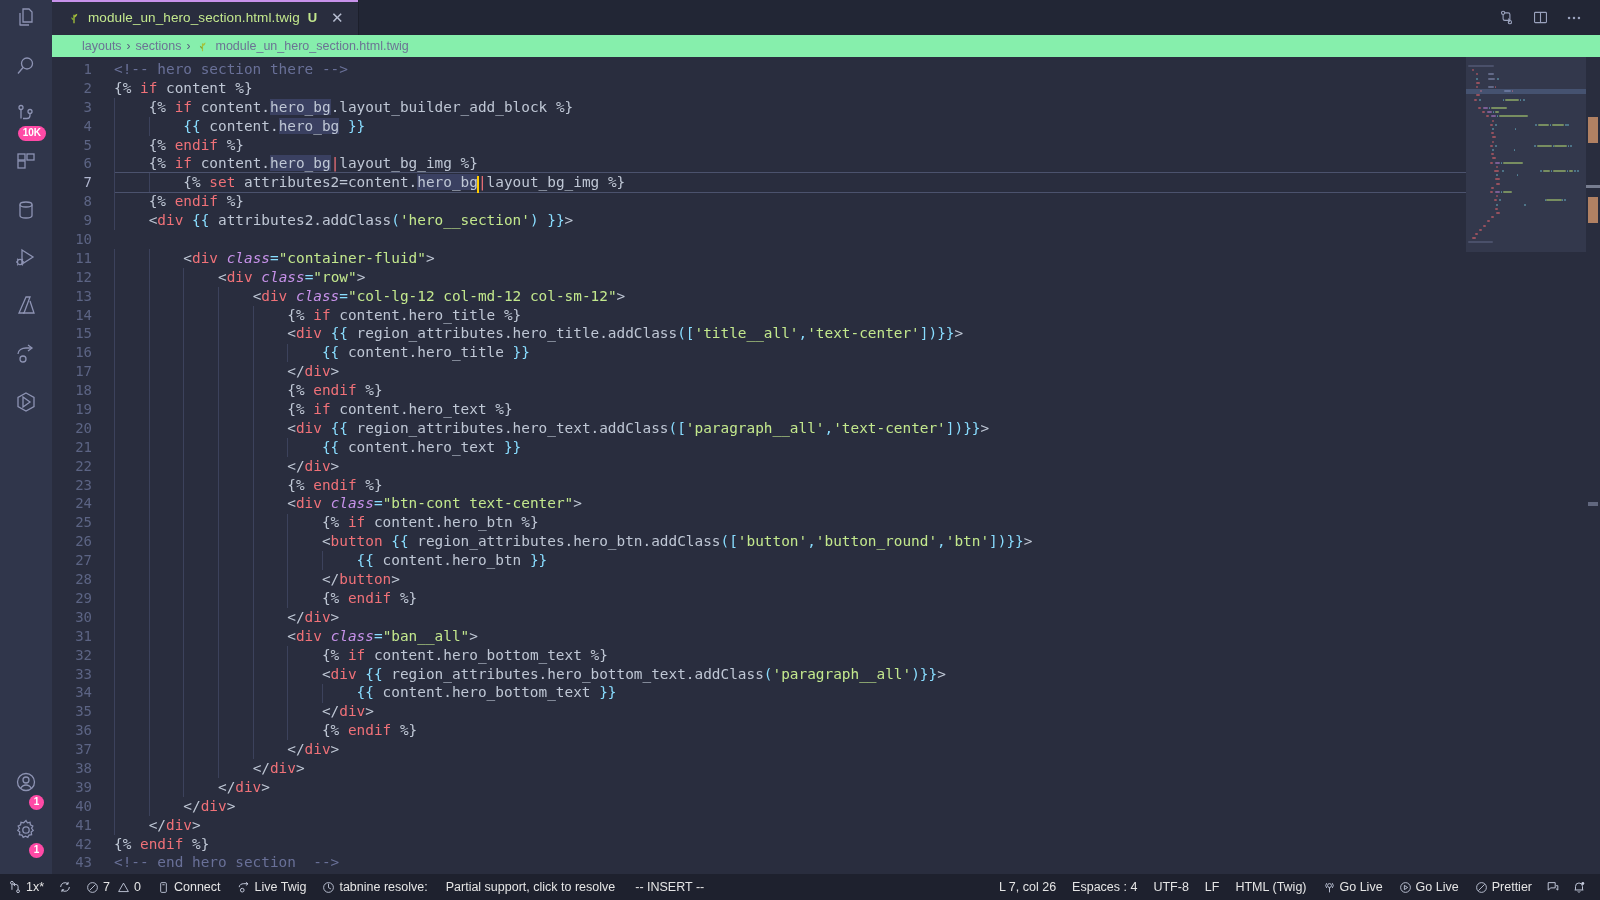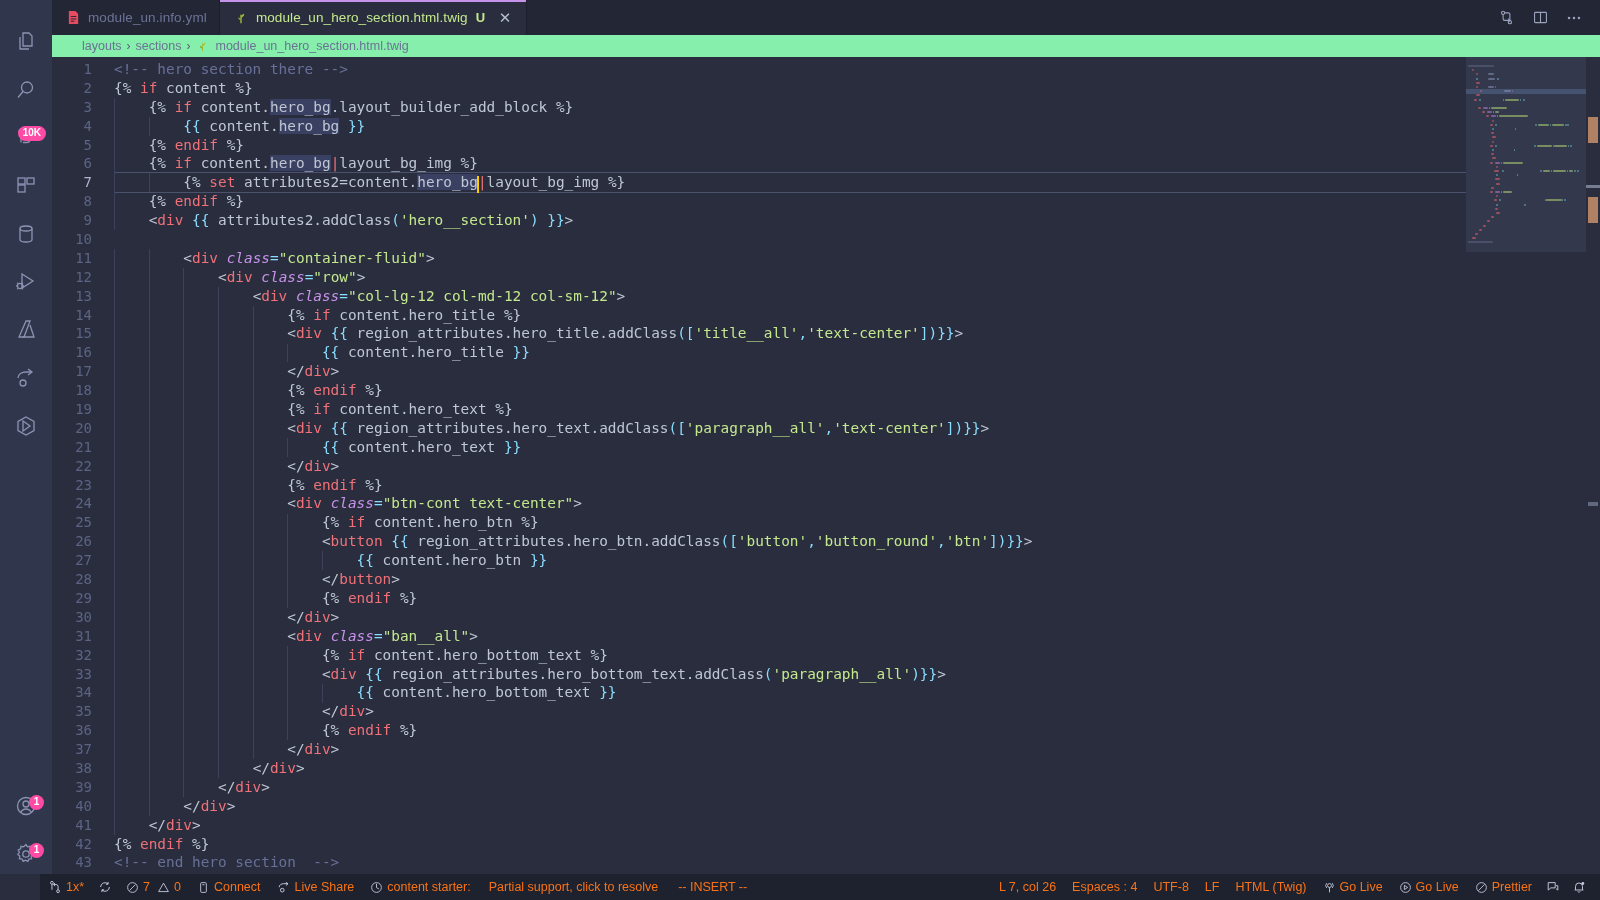--- a/index.html
+++ b/index.html
@@ -12,21 +12,21 @@
   .app { position: relative; width: 1600px; height: 900px; display: flex; flex-direction: column; }
   .body-row { display: flex; flex: 1 1 auto; min-height: 0; }
 
   
   .activitybar {
     width: 52px; background: #30364b; flex: 0 0 52px;
     display: flex; flex-direction: column; align-items: center;
     padding-top: 6px; position: relative;
   }
   .ab-item {
-    width: 52px; height: 48px; display: flex; align-items: flex-end; justify-content: center;
+    width: 52px; height: 48px; display: flex; align-items: flex-start; justify-content: center;
     position: relative; color: #8b92b0;
   }
   .ab-item svg { stroke: #8d93b3; fill: none; stroke-width: 1.3; }
   .ab-spacer { flex: 1 1 auto; }
   .ab-badge {
     position: absolute; background: #ff4aa6; color: #fff;
     border-radius: 10px; font-size: 10px; font-weight: bold;
     line-height: 14px; height: 15px; min-width: 15px; padding: 0 4px;
     text-align: center; right: 8px; bottom: 8px;
     font-family: "Liberation Sans", sans-serif;
@@ -130,22 +130,22 @@
   .overview-ruler {
     flex: 0 0 14px; width: 14px; background: #292d3e; position: relative;
   }
   .or-mark { position: absolute; left: 2px; width: 10px; height: 26px; background: #c9906a; opacity: .85; }
   .or-mark.small { height: 4px; background: #9aa2bd; opacity:.5; }
   .or-cursor { position:absolute; left: 0; width: 14px; height: 3px; background: #b8bfd3; opacity:.55;}
 
   
   .statusbar {
     height: 26px; flex: 0 0 26px; background: #1e212e;
-    display: flex; align-items: center; color: #f97316;
-    font-size: 12.5px; font-family: "Liberation Sans", sans-serif; margin-left: 40px;
+    display: flex; align-items: center; color: #e5e5e5;
+    font-size: 12.5px; font-family: "Liberation Sans", sans-serif;
   }
   .sb-left { display: flex; align-items: center; }
   .sb-right { display: flex; align-items: center; margin-left: auto; padding-right: 8px; }
   .sb-item {
     display: flex; align-items: center; gap: 4px; padding: 0 8px; height: 26px;
     white-space: nowrap;
   }
   .sb-item.tight { padding: 0 6px; }
   .sb-icon { display: inline-flex; align-items: center; justify-content: center; }
   .sb-plain { padding: 0 10px; }
@@ -257,29 +257,20 @@
             </svg>
         </span>
         <span class="ab-badge">1</span>
       </div>
     </div>
 
     <div class="editor-area">
 
       <div class="tabsbar">
 
-        <div class="tab">
-          <span class="ficon">
-            <svg width="13" height="15" viewBox="0 0 14 16">
-                <path d="M2 1h7l3 3v11H2z" fill="#e84a5f"></path>
-                <path d="M4 7h6M4 9.5h6M4 12h4" stroke="#292d3e" stroke-width="1.1"></path>
-              </svg>
-          </span>
-          <span class="tab-label">module_un.info.yml</span>
-        </div>
 
         <div class="tab active">
           <span class="ficon">
             <svg width="14" height="15" viewBox="0 0 14 16">
                 <path d="M7 14V5" stroke="#a6c23a" stroke-width="1.4"></path>
                 <path d="M7 8c0-2 1.5-3.5 3.5-4-.2 2.3-1.5 3.8-3.5 4z" fill="#a6c23a"></path>
                 <path d="M7 11c0-1.7-1.2-3-3-3.4.2 2 1.2 3.1 3 3.4z" fill="#7fa832"></path>
               </svg>
           </span>
           <span class="tab-label" style="color:#c3e88d">module_un_hero_section.html.twig</span>
@@ -593,30 +584,30 @@
         <span>Connect</span>
       </div>
       <div class="sb-item">
         <span class="sb-icon">
           <svg width="14" height="14" viewBox="0 0 16 16" fill="none" stroke="#c5cbdd" stroke-width="1.1">
               <path d="M2.5 8.2c0-2.6 2.6-4 5.2-4h4.6"></path>
               <path d="M10.2 2.6l2.4 1.8-2.4 1.8"></path>
               <circle cx="6" cy="11.6" r="2.1"></circle>
             </svg>
         </span>
-        <span>Live Share</span>
+        <span>Live Twig</span>
       </div>
       <div class="sb-item">
         <span class="sb-icon">
           <svg width="13" height="13" viewBox="0 0 16 16" fill="none" stroke="#c5cbdd" stroke-width="1.1">
               <circle cx="8" cy="8" r="6"></circle>
               <path d="M8 3.3v4.9l3 1.6"></path>
             </svg>
         </span>
-        <span>content starter:</span>
+        <span>tabnine resolve:</span>
       </div>
       <div class="sb-item sb-plain">Partial support, click to resolve</div>
       <div class="sb-item sb-plain">-- INSERT --</div>
     </div>
 
     <div class="sb-right">
       <div class="sb-item">L 7, col 26</div>
       <div class="sb-item">Espaces : 4</div>
       <div class="sb-item">UTF-8</div>
       <div class="sb-item">LF</div>

